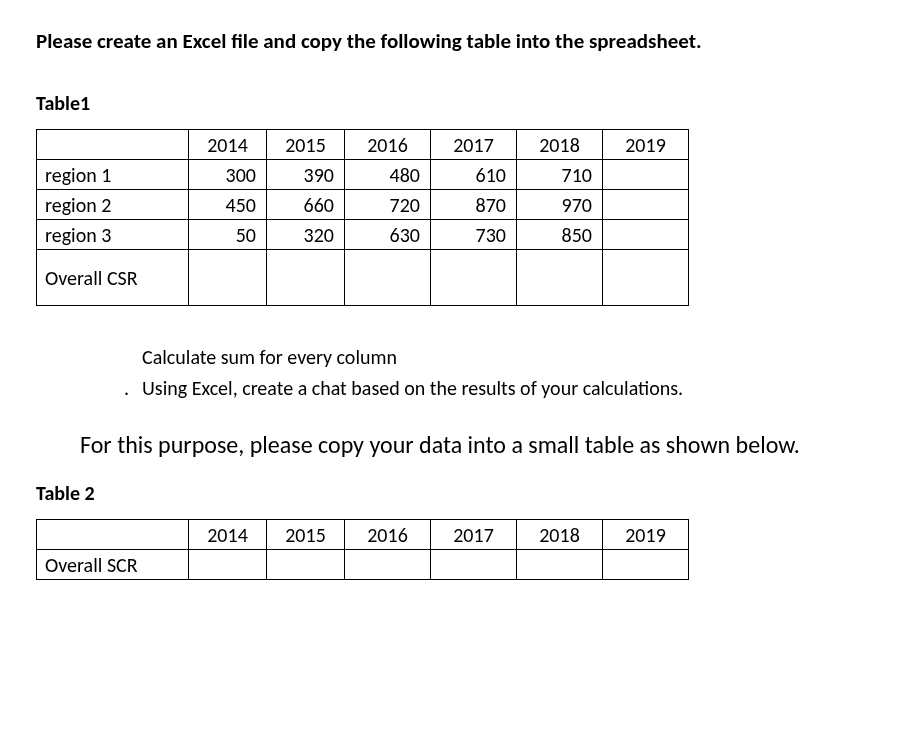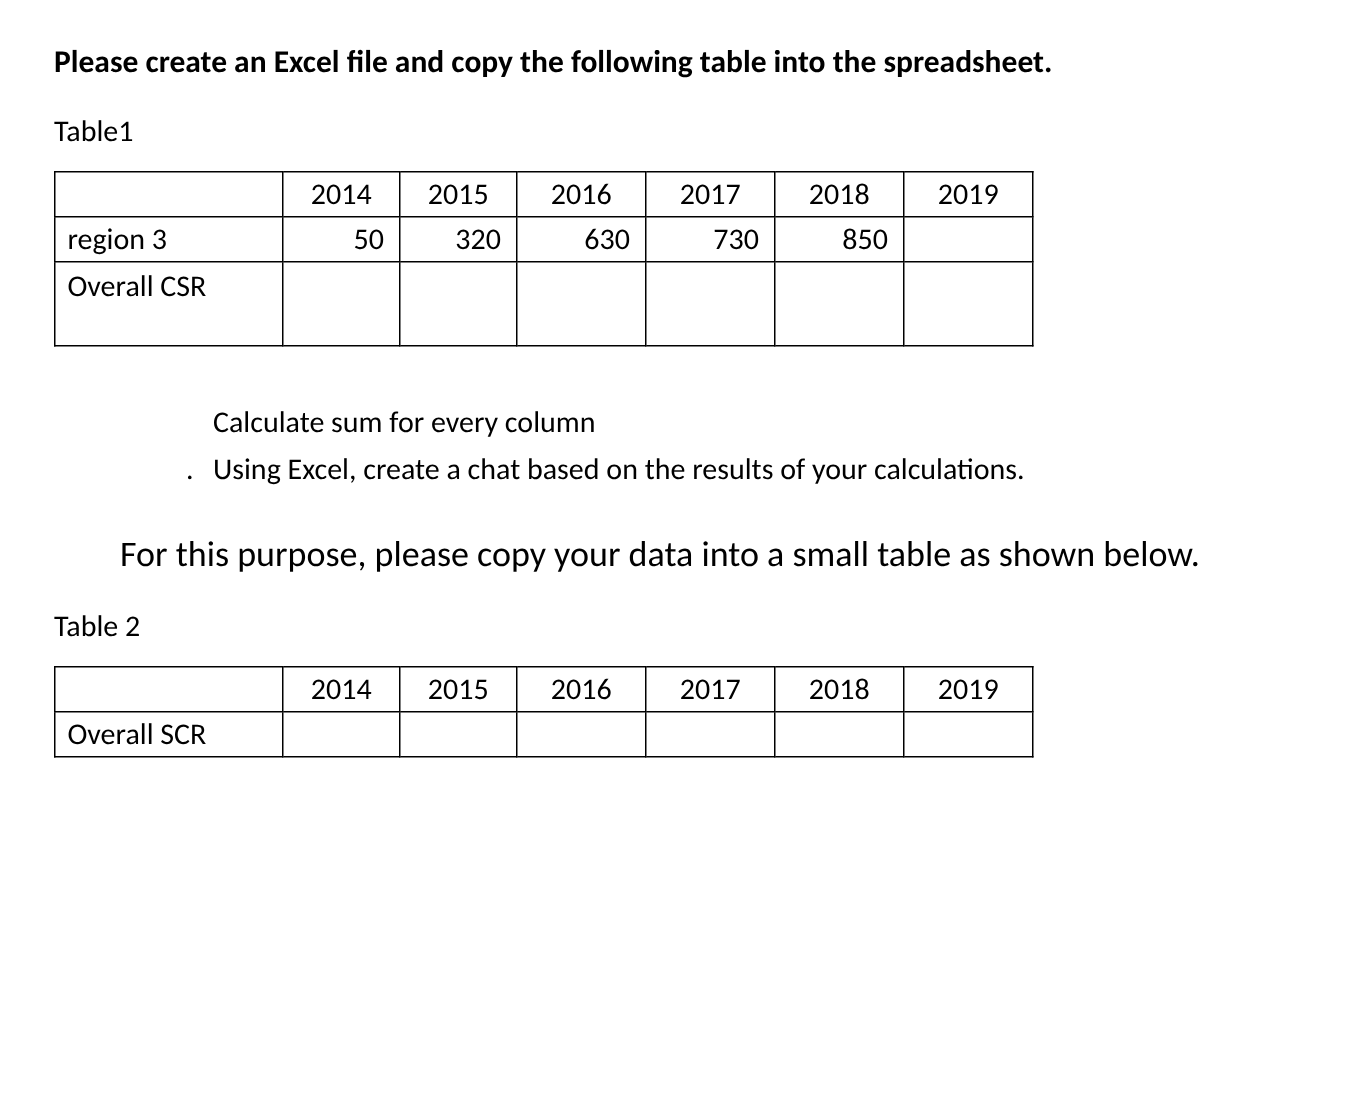--- a/index.html
+++ b/index.html
@@ -7,25 +7,25 @@
       font-family: Calibri, Arial, sans-serif;
       background: #fff;
       color: #000;
       padding: 28px 36px;
       width: 904px;
       margin: 0;
       font-size: 20px;
     }
     .instruction {
       font-weight: bold;
-      margin-bottom: 22px;
+      margin-bottom: 37px;
       font-size: 21px;
     }
     .table-label {
-      font-weight: normal;
+      font-weight: bold;
       margin-bottom: 14px;
       font-size: 20px;
     }
     table {
       border-collapse: collapse;
       margin-bottom: 36px;
     }
     td {
       border: 1.5px solid #000;
       padding: 2px 8px;
@@ -46,21 +46,21 @@
     .col-year.wider {
       width: 86px;
     }
     .num {
       text-align: right;
       padding-right: 10px;
     }
     .overall-row td {
       height: 56px;
       vertical-align: top;
-      padding-top: 4px;
+      padding-top: 16px;
     }
     .middle-block {
       margin: 10px 0 26px 88px;
     }
     .middle-line {
       font-size: 20px;
       line-height: 1.55;
     }
     .dot {
       display: inline-block;
@@ -84,20 +84,38 @@
 <table>
   <tbody>
       <tr>
     <td class="col-label"></td>
     <td class="col-year">2014</td>
     <td class="col-year">2015</td>
     <td class="col-year wider">2016</td>
     <td class="col-year wider">2017</td>
     <td class="col-year wider">2018</td>
     <td class="col-year wider">2019</td>
+  </tr>
+  <tr>
+    <td class="col-label">region 1</td>
+    <td class="col-year num">300</td>
+    <td class="col-year num">390</td>
+    <td class="col-year wider num">480</td>
+    <td class="col-year wider num">610</td>
+    <td class="col-year wider num">710</td>
+    <td class="col-year wider num"></td>
+  </tr>
+  <tr>
+    <td class="col-label">region 2</td>
+    <td class="col-year num">450</td>
+    <td class="col-year num">660</td>
+    <td class="col-year wider num">720</td>
+    <td class="col-year wider num">870</td>
+    <td class="col-year wider num">970</td>
+    <td class="col-year wider num"></td>
   </tr>
   <tr>
     <td class="col-label">region 3</td>
     <td class="col-year num">50</td>
     <td class="col-year num">320</td>
     <td class="col-year wider num">630</td>
     <td class="col-year wider num">730</td>
     <td class="col-year wider num">850</td>
     <td class="col-year wider num"></td>
   </tr>

